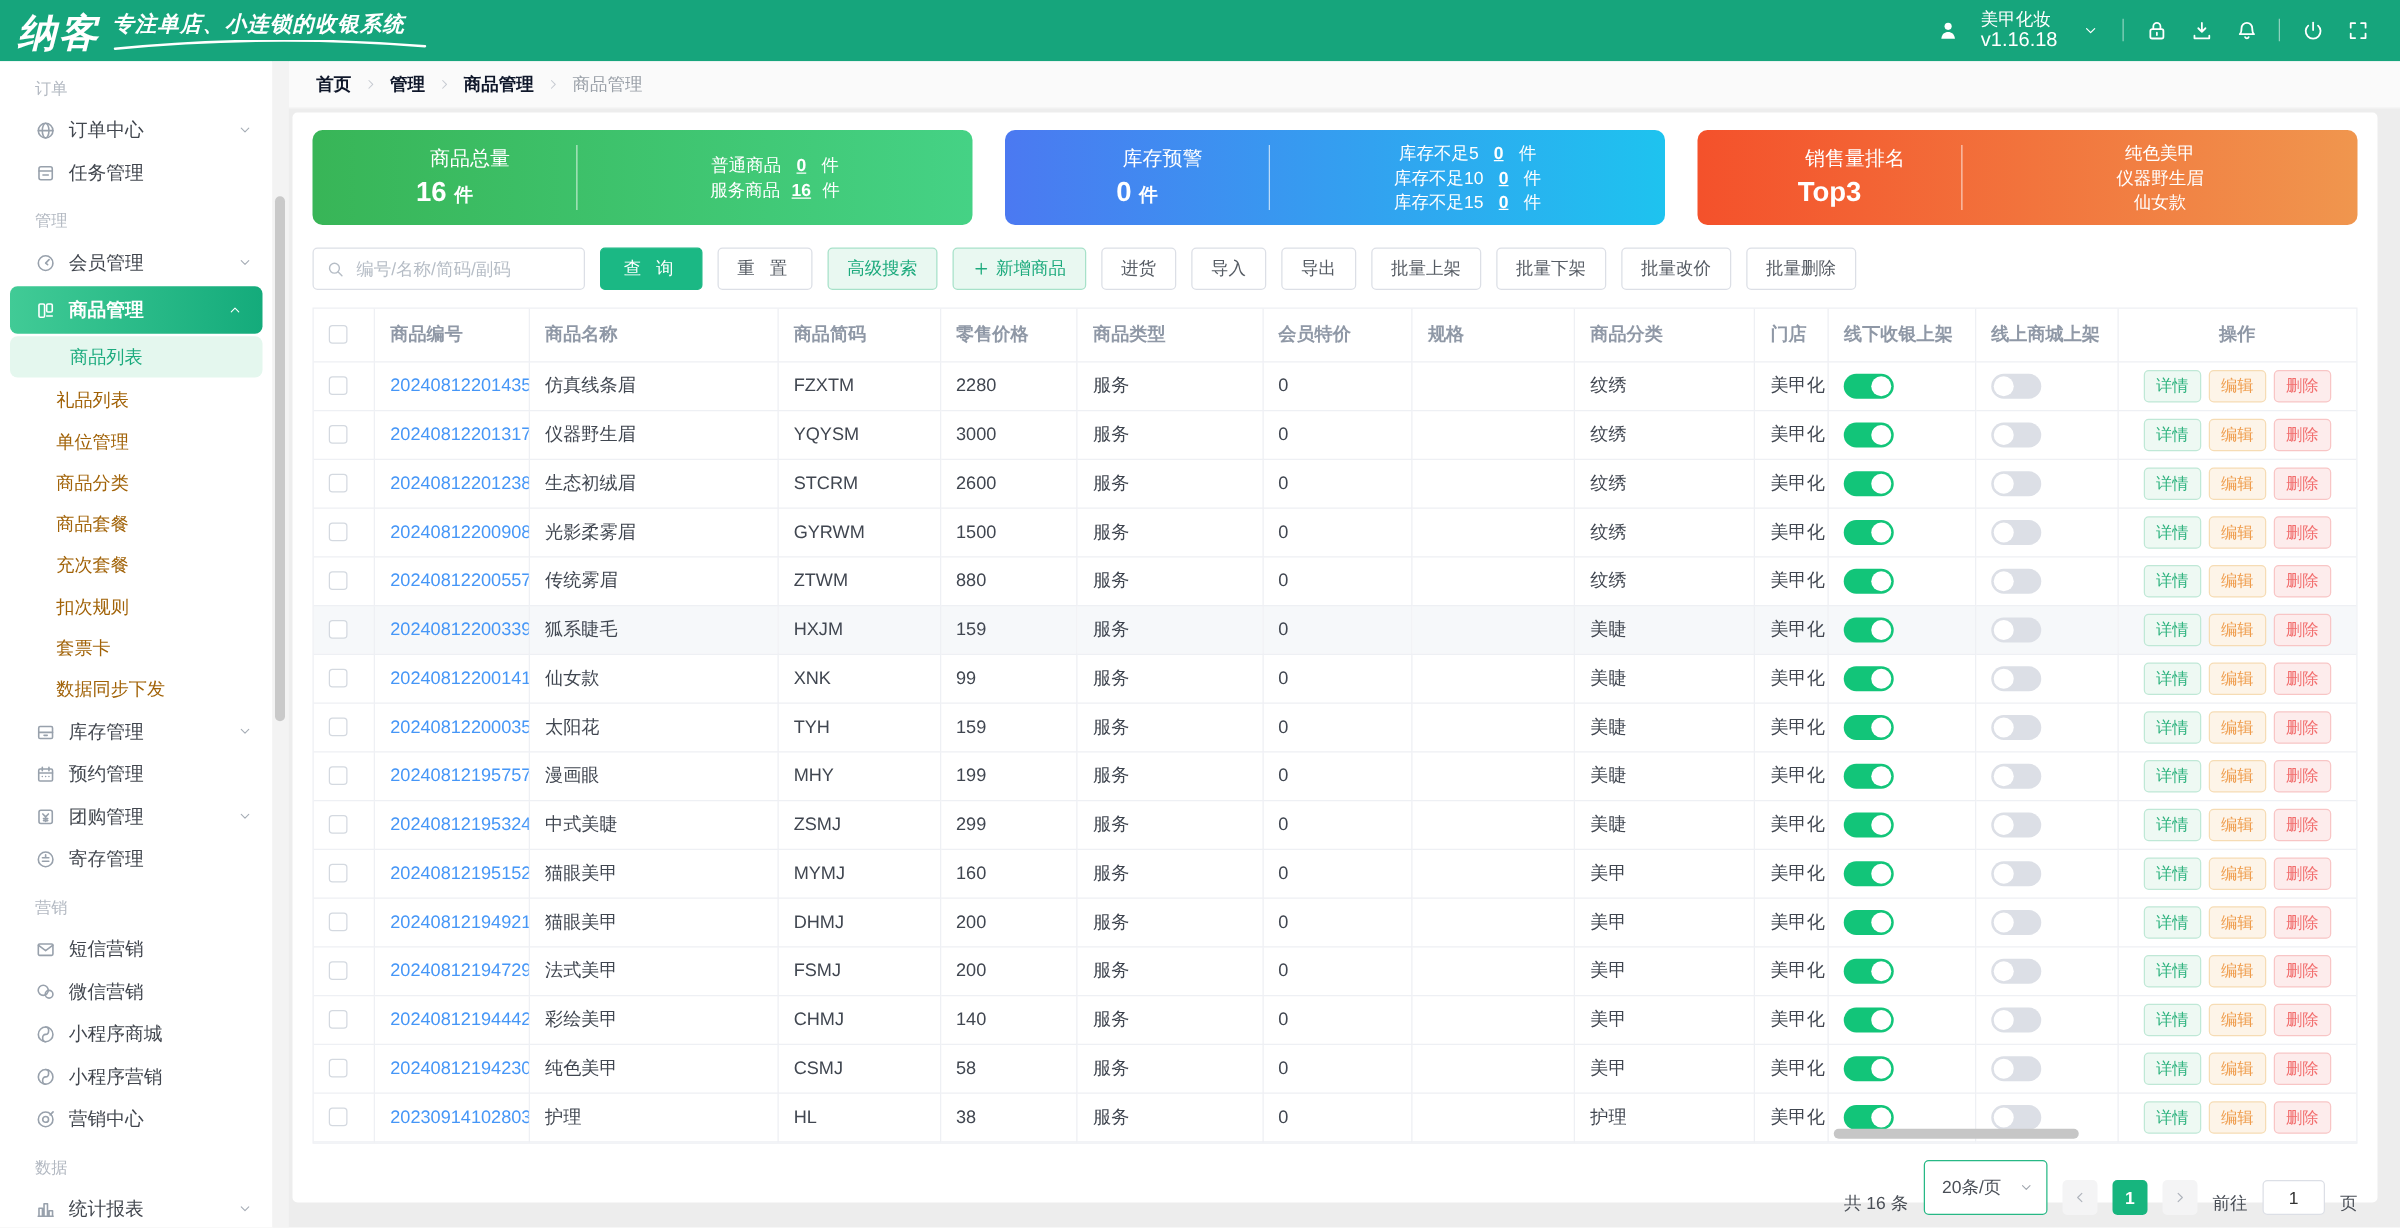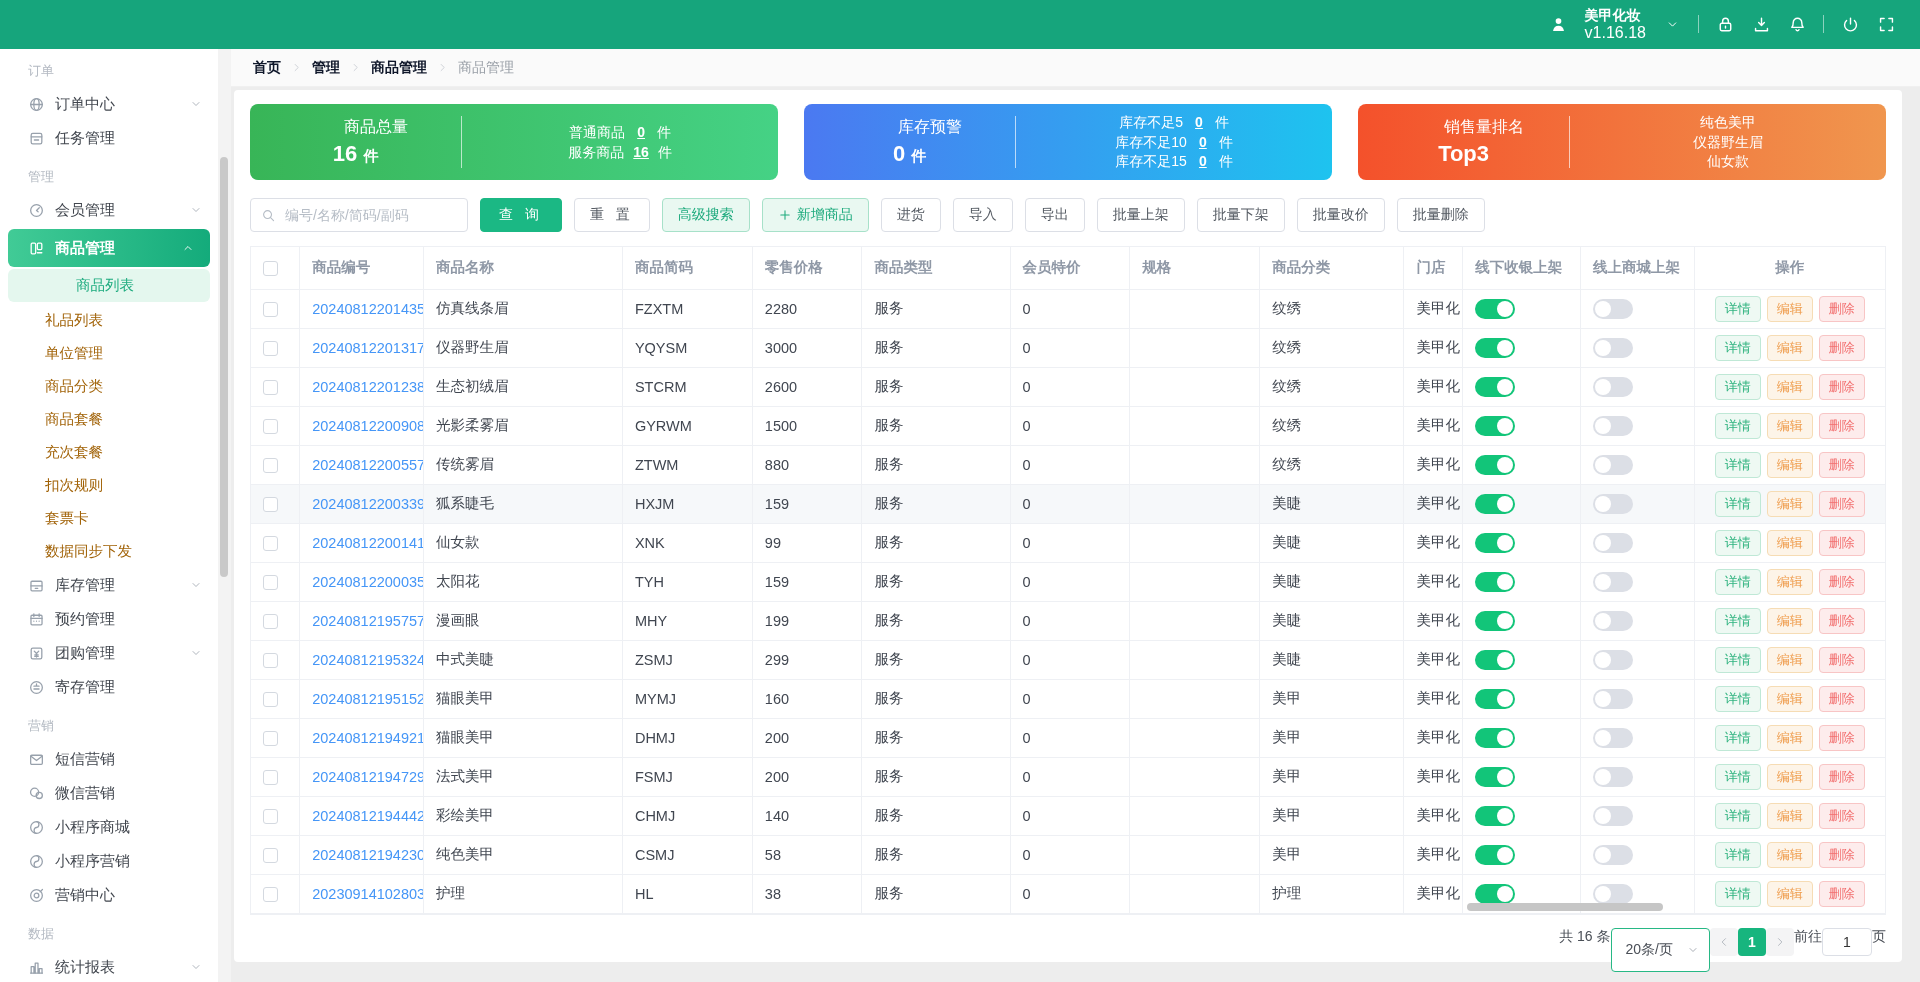--- a/index.html
+++ b/index.html
@@ -14,21 +14,21 @@
     padding:0 24px 0 14px; color:#fff; }
   .brand { display:flex; align-items:flex-end; gap:10px; }
   .logo-text { font-size:31px; font-weight:800; font-style:italic; letter-spacing:2px; line-height:1; }
   .tagline-wrap { display:flex; flex-direction:column; padding-bottom:2px; }
   .tagline { font-size:17px; font-weight:700; font-style:italic; letter-spacing:1px; }
   .swoosh { margin-top:1px; }
   .topbar-right { margin-left:auto; display:flex; align-items:center; gap:16px; }
   .tb-slot { width:20px; height:20px; display:flex; align-items:center; justify-content:center; cursor:pointer; }
   .tb-slot .icn { width:19px; height:19px; color:#fff; }
   .store-block { display:flex; flex-direction:column; line-height:1.2; }
-  .store-name { font-size:14px; font-weight:700; }
+  .store-name { font-size:14px; font-weight:400; }
   .store-version { font-size:16px; }
   .chev-slot .icn { width:13px; height:13px; }
   .tb-divider { width:1px; height:18px; background:rgba(255,255,255,.5); }
   
   .app { display:flex; height:933px; }
   .sidebar { width:218px; background:#fff; overflow:hidden; flex:none; }
   .sbar-strip { width:13px; background:#f3f3f3; flex:none; position:relative; }
   .sbar-thumb { position:absolute; left:2px; width:8px; border-radius:4px; background:#c9c9c9; top:108px; height:420px; }
   .content { flex:1; min-width:0; display:flex; flex-direction:column; }
   
@@ -36,21 +36,21 @@
   .s-item { height:34px; display:flex; align-items:center; gap:10px; padding:0 16px 0 28px;
     font-size:15px; color:#41464e; cursor:pointer; }
   .s-item .icn { width:17px; height:17px; color:#98a1ac; flex:none; }
   .s-item .chev { margin-left:auto; }
   .s-item .chev .icn { width:12px; height:12px; color:#a6adb6; }
   .s-item.active { margin:2px 8px; padding-left:20px; height:38px; border-radius:6px;
     background:linear-gradient(90deg,#41cb96,#14ab7b); color:#fff; font-weight:700; }
   .s-item.active .icn, .s-item.active .chev .icn { color:#fff; }
   .sub-item { height:33px; display:flex; align-items:center; padding-left:45px;
     font-size:14.5px; color:#a16207; cursor:pointer; }
-  .sub-item.active { margin:2px 8px; padding-left:68px; border-radius:6px;
+  .sub-item.active { margin:2px 8px; padding-left:48px; border-radius:6px;
     background:#e4f7ee; color:#1cab7e; }
   
   .breadcrumb { height:38px; background:#fafafa; border-bottom:1px solid #f0f0f0;
     display:flex; align-items:center; gap:10px; padding-left:22px; font-size:14px; flex:none; }
   .crumb { color:#0f172a; font-weight:700; cursor:pointer; }
   .crumb.last { color:#9aa0a8; font-weight:400; cursor:default; }
   .crumb-sep .icn { width:11px; height:11px; color:#c6cad1; display:block; }
   
   .main { flex:1; padding:3px 18px 0 3px; min-height:0; }
   .panel { background:#fff; border-radius:4px; height:872px; padding:14px 16px 10px; position:relative; }
@@ -99,38 +99,47 @@
   .toggle.on .knob { left:22px; }
   th.fixedcol, td.fixedcol { box-shadow:-10px 0 12px -6px rgba(0,0,0,.13); text-align:center; padding:0 6px; }
   .act { display:inline-block; padding:3px 9px; border-radius:4px; font-size:13px; margin:0 3px;
     border:1px solid; cursor:pointer; }
   .act.detail { color:#2fb37f; background:#eef9f3; border-color:#bfe8d6; }
   .act.edit { color:#ef9c4c; background:#fdf4e8; border-color:#f6dcb4; }
   .act.del { color:#f26d6d; background:#fdecec; border-color:#f8c5c5; }
   .hscroll-thumb { position:absolute; bottom:3px; left:1216px; width:196px; height:8px;
     border-radius:4px; background:#c6c6c6; z-index:3; cursor:pointer; }
   
-  .pagination { display:flex; justify-content:flex-end; align-items:flex-start; 
+  .pagination { display:flex; justify-content:flex-end; align-items:flex-end; gap:12px;
     margin-top:13px; font-size:14px; color:#4a4f57; }
   .page-size { height:44px; border:1px solid #27b885; border-radius:4px; display:flex; align-items:center;
     gap:14px; padding:0 10px 0 14px; cursor:pointer; background:#fff; }
   .page-size .icn { width:12px; height:12px; color:#a0a6ae; }
   .pg-btn { width:28px; height:28px; border-radius:4px; background:#f4f4f5; display:flex;
     align-items:center; justify-content:center; cursor:pointer; }
   .pg-btn .icn { width:12px; height:12px; color:#aeb3bb; }
   .pg-cur { width:28px; height:28px; border-radius:4px; background:#17b57e; color:#fff; font-weight:700;
     display:flex; align-items:center; justify-content:center; cursor:pointer; }
   .goto-input { width:50px; height:28px; border:1px solid #dcdfe6; border-radius:4px; text-align:center;
     font-size:14px; color:#333; font-family:inherit; outline:none; }
   .icn { display:block; }
 </style>
 </head>
 <body>
 
 <header class="topbar">
+  <div class="brand">
+    <span class="logo-text">纳客</span>
+    <div class="tagline-wrap">
+      <span class="tagline">专注单店、小连锁的收银系统</span>
+      <svg class="swoosh" width="252" height="8" viewBox="0 0 252 8">
+          <path d="M2 7 Q126 -5 250 5" stroke="#ffffff" stroke-width="2" fill="none" stroke-linecap="round"></path>
+        </svg>
+    </div>
+  </div>
   <div class="topbar-right">
     <span class="tb-slot">
         <svg class="icn " viewBox="0 0 16 16">
           <g fill="none" stroke="currentColor" stroke-width="1.2" stroke-linecap="round" stroke-linejoin="round">
             <circle cx="8" cy="5.1" r="2.4" fill="currentColor" stroke="none"></circle>
             <path d="M3.4 13.4c.4-3 2.2-4.4 4.6-4.4s4.2 1.4 4.6 4.4z" fill="currentColor" stroke="none"></path>
           </g>
         </svg>
       </span>
     <div class="store-block">

